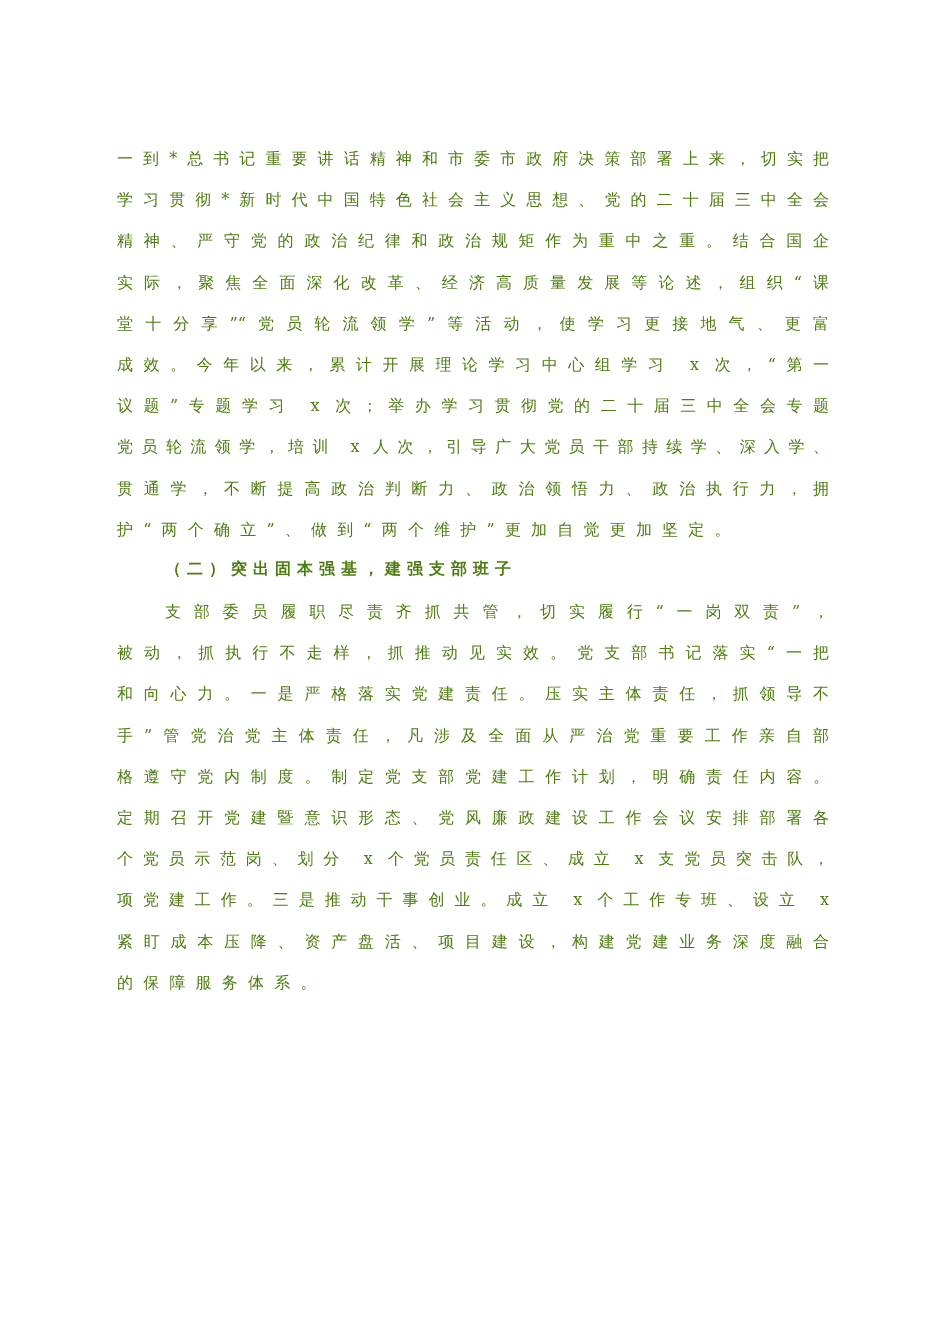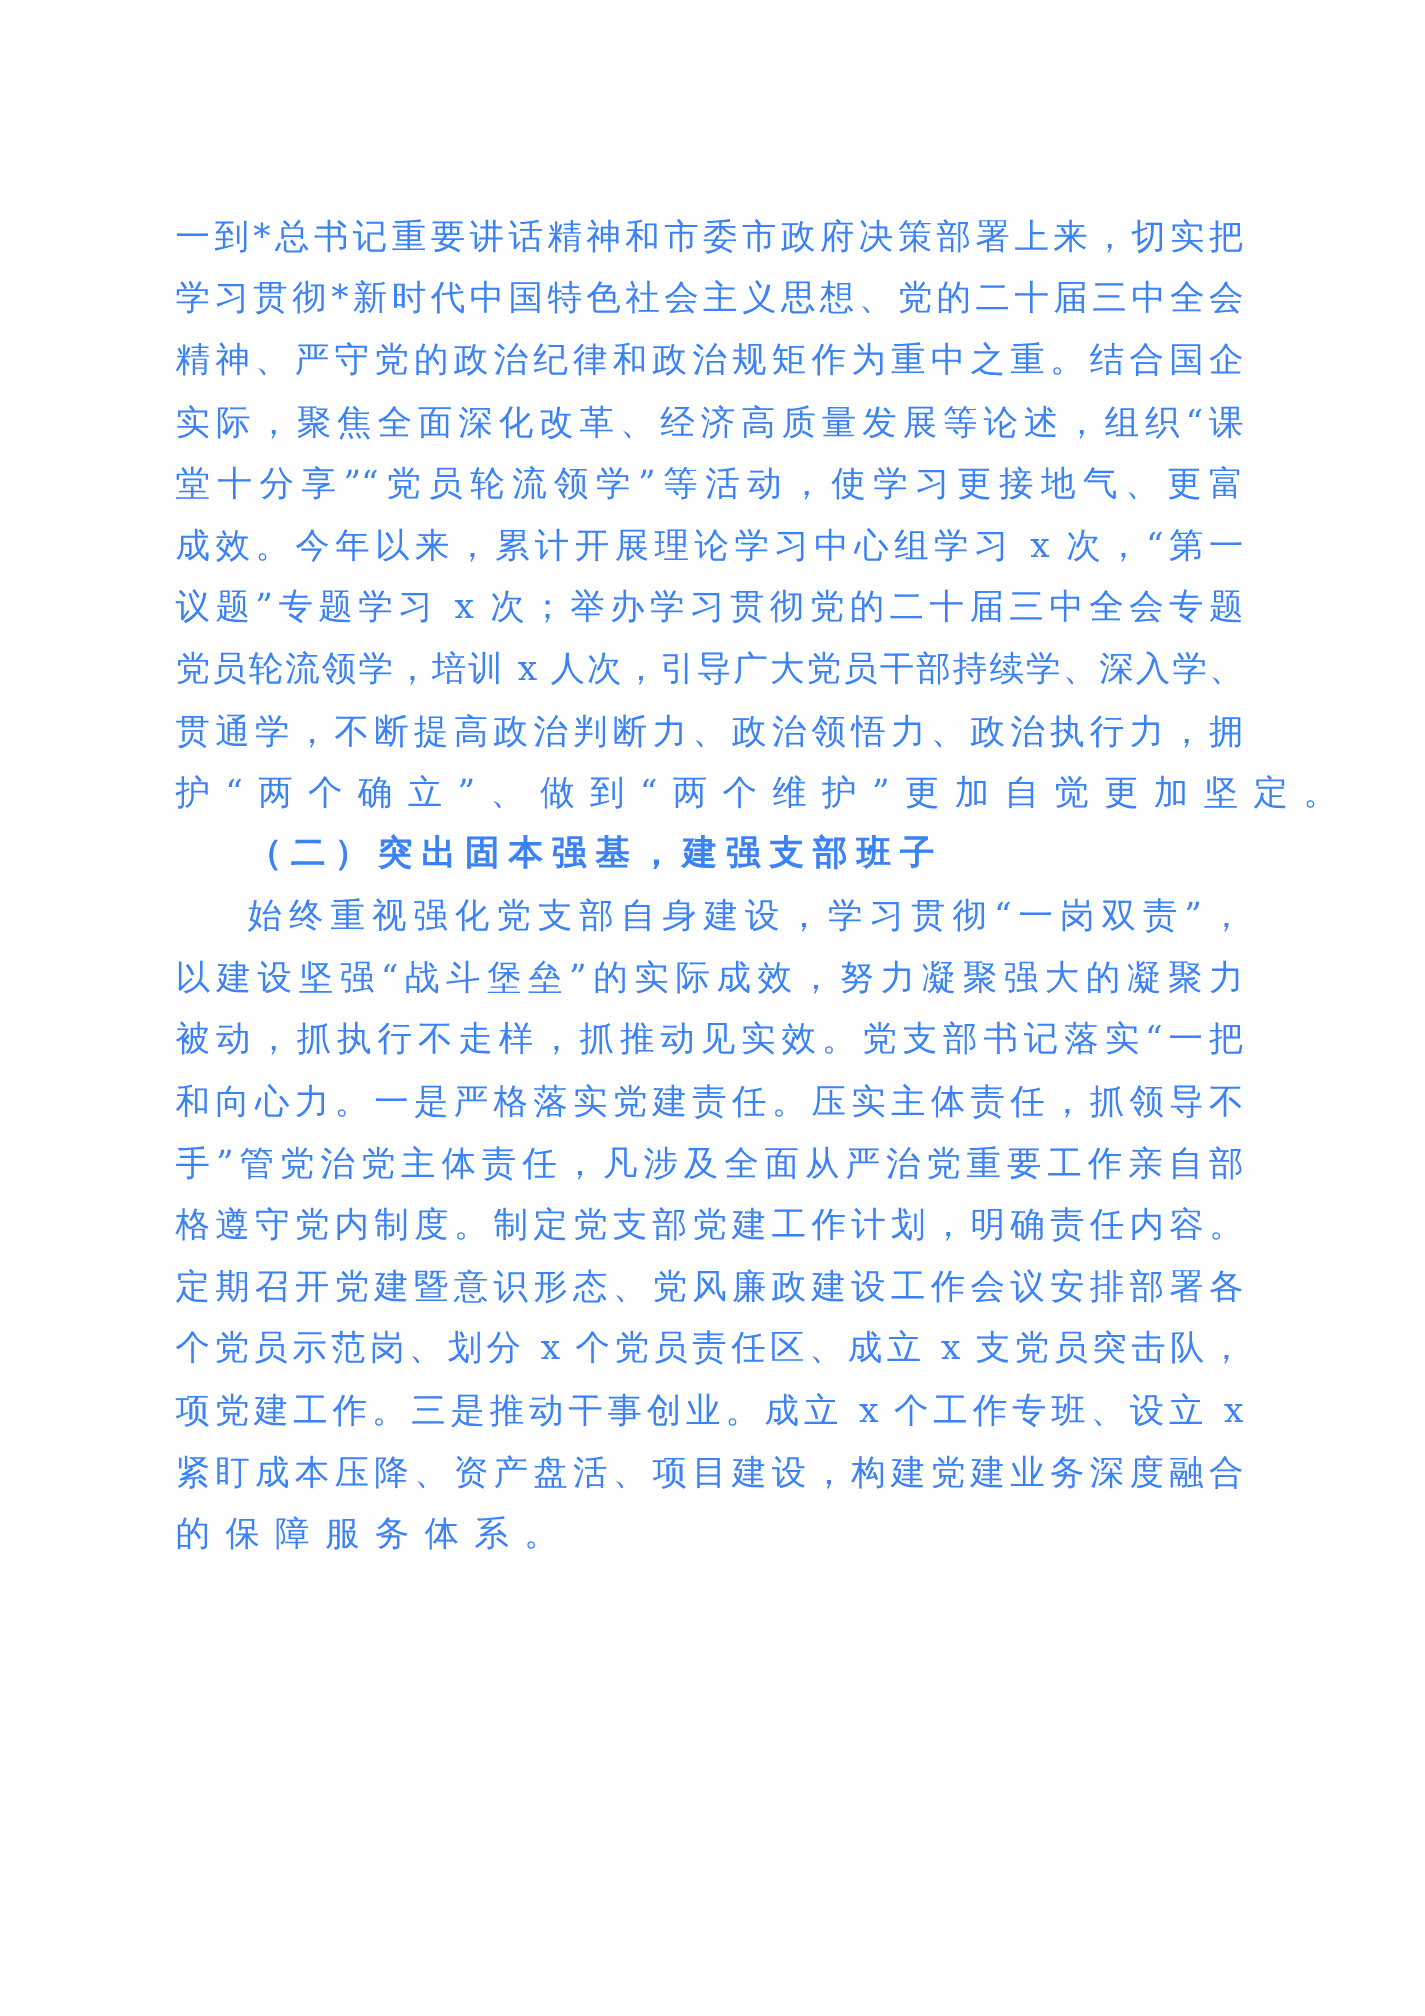--- a/index.html
+++ b/index.html
@@ -1,21 +1,21 @@
 <!DOCTYPE html>
 <html><head>
 <meta charset="utf-8">
 <style>
   html, body { margin: 0; padding: 0; background: #ffffff; }
   body { width: 950px; height: 1344px; position: relative; overflow: hidden; }
   .page { position: absolute; left: 117px; top: 138px; width: 712px; }
   .line {
     height: 41.2px; line-height: 41.2px;
     font-family: "DejaVu Serif", "Liberation Serif", serif;
-    font-size: 23px; color: #3b82f6;
+    font-size: 16px; color: #4d7c0f;
     white-space: nowrap;
     text-align: justify; text-align-last: justify;
     letter-spacing: 0px;
   }
   .line.last { text-align-last: left; letter-spacing: 10.2px; }
   .line.indent { padding-left: 48px; }
   .heading { font-weight: bold; text-align-last: left; letter-spacing: 6px; font-family: Liberation Mono, monospace; }
 </style>
 </head>
 <body>
@@ -29,22 +29,21 @@
     <div class="line">堂十分享”“党员轮流领学”等活动，使学习更接地气、更富</div>
     <div class="line">成效。今年以来，累计开展理论学习中心组学习 x 次，“第一</div>
     <div class="line">议题”专题学习 x 次；举办学习贯彻党的二十届三中全会专题</div>
     <div class="line">党员轮流领学，培训 x 人次，引导广大党员干部持续学、深入学、</div>
     <div class="line">贯通学，不断提高政治判断力、政治领悟力、政治执行力，拥</div>
     <div class="line last">护“两个确立”、做到“两个维护”更加自觉更加坚定。</div>
   </div>
 
   <div>
     <div class="line indent heading">（二）突出固本强基，建强支部班子</div>
-    <div class="line indent">始终重视强化党支部自身建设，学习贯彻“一岗双责”，</div>
-    <div class="line">以建设坚强“战斗堡垒”的实际成效，努力凝聚强大的凝聚力</div>
+    <div class="line indent">支部委员履职尽责齐抓共管，切实履行“一岗双责”，</div>
     <div class="line">被动，抓执行不走样，抓推动见实效。党支部书记落实“一把</div>
     <div class="line">和向心力。一是严格落实党建责任。压实主体责任，抓领导不</div>
     <div class="line">手”管党治党主体责任，凡涉及全面从严治党重要工作亲自部</div>
     <div class="line">格遵守党内制度。制定党支部党建工作计划，明确责任内容。</div>
     <div class="line">定期召开党建暨意识形态、党风廉政建设工作会议安排部署各</div>
     <div class="line">个党员示范岗、划分 x 个党员责任区、成立 x 支党员突击队，</div>
     <div class="line">项党建工作。三是推动干事创业。成立 x 个工作专班、设立 x</div>
     <div class="line">紧盯成本压降、资产盘活、项目建设，构建党建业务深度融合</div>
     <div class="line last">的保障服务体系。</div>
   </div>

